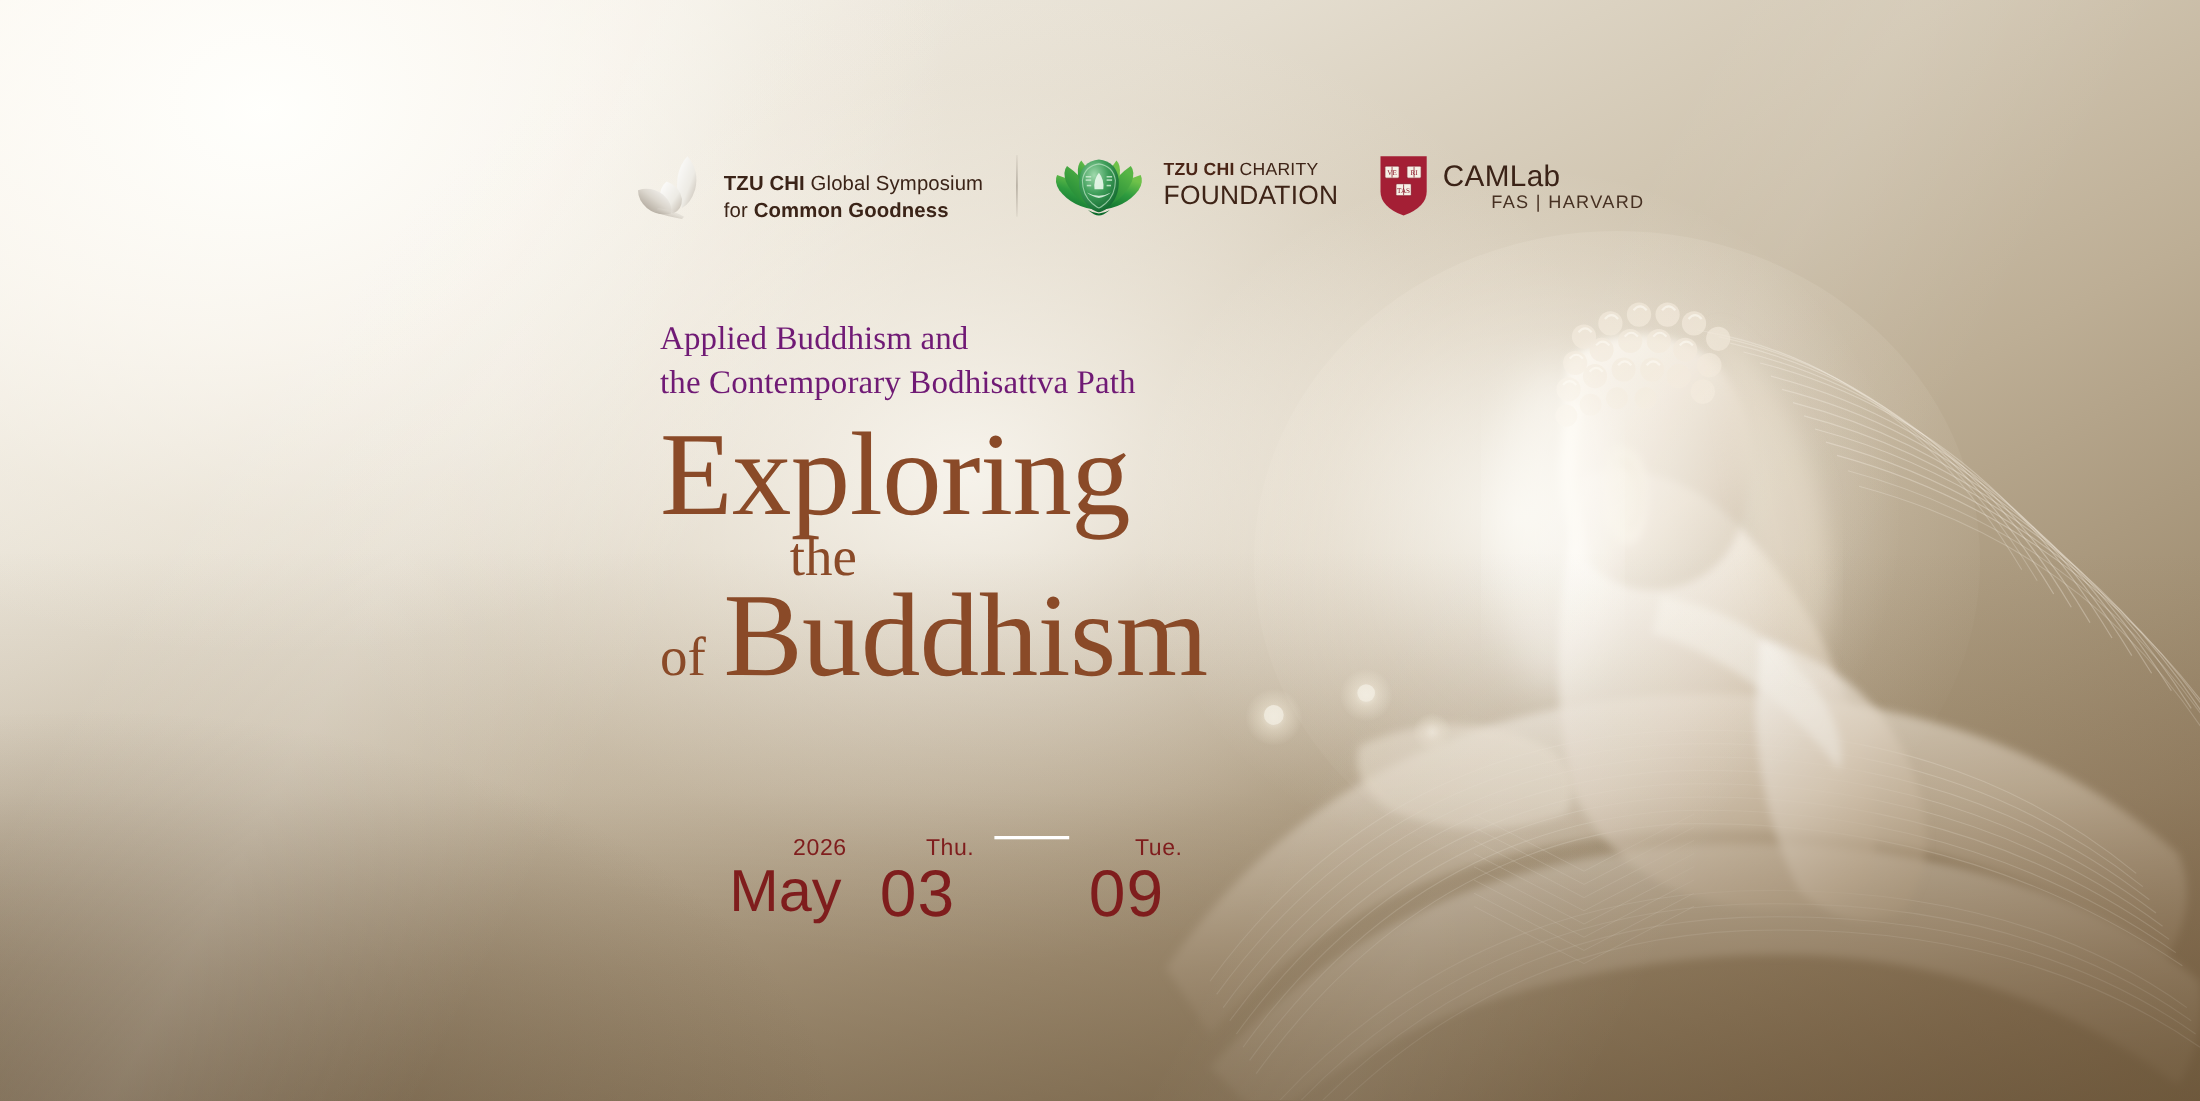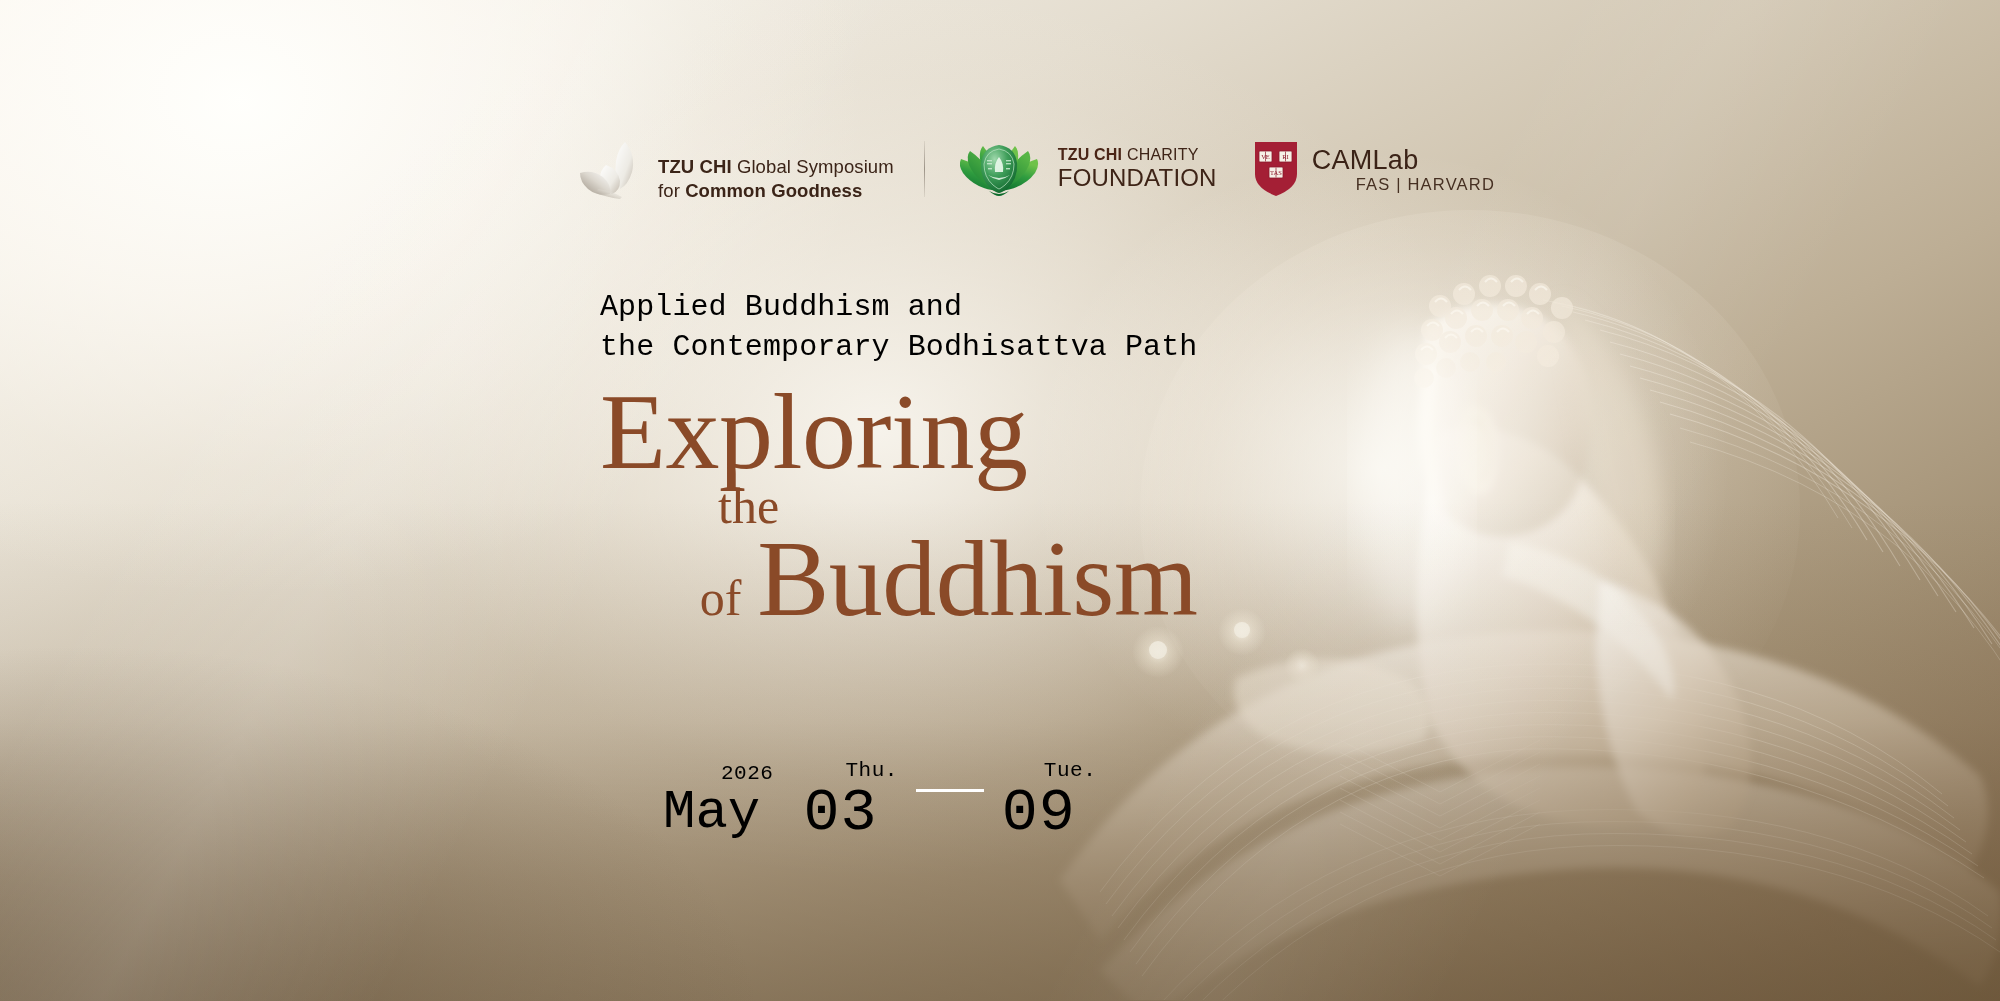--- a/index.html
+++ b/index.html
@@ -126,22 +126,22 @@
   .shield { width:46px; height:58px; flex:none; }
   .shield svg { width:100%; height:100%; display:block; }
   .cam-text { line-height:1.12; color:#3b2317; }
   .cam-l1 { font-size:27px; letter-spacing:0.3px; white-space:nowrap; }
   .cam-l2 { font-size:16.5px; letter-spacing:1.2px; white-space:nowrap; color:#463022;margin-left:44px; }
 
   
   #headline { position:absolute; left:600px; top:288px; }
   .subtitle {
     font-size:30px; line-height:1.33;
-    color:#000000; letter-spacing:0.1px;
-    font-family:Liberation Mono, monospace;
+    color:#701a75; letter-spacing:0.1px;
+    font-family:Liberation Serif, serif;
   }
   .title-block {
     font-family:"Liberation Serif", serif;
     color:#8a4a28;
     margin-top:12px;
   }
   .t-row { display:flex; align-items:baseline; }
   .t-big {
     font-size:108px; line-height:0.97;
     letter-spacing:-0.5px;
@@ -152,23 +152,23 @@
     padding-right:16px;
   }
   #line-exploring { padding-left:0px; }
   #line-future { padding-left:118px; margin-top:-4px; }
   #line-buddhism { padding-left:0px; margin-top:-4px;justify-content:flex-end; }
   #line-buddhism .t-small { padding-left:0px; }
 
   
   #date-block {
     position:absolute; left:663px; top:760px;
-    display:flex; align-items:center;
-    font-family:Liberation Mono, monospace;
-    color:#000000;
+    display:flex; align-items:flex-start;
+    font-family:Liberation Sans, sans-serif;
+    color:#7f1d1d;
     white-space:nowrap;
   }
   .date-stack { display:flex; flex-direction:column; align-items:flex-start; }
   .date-sup {
     font-size:21px; line-height:1;
     margin-bottom:2px; margin-left:58px;
     letter-spacing:0.5px;
     font-style:normal;
   }
   .date-sup.center { margin-left:42px; }

